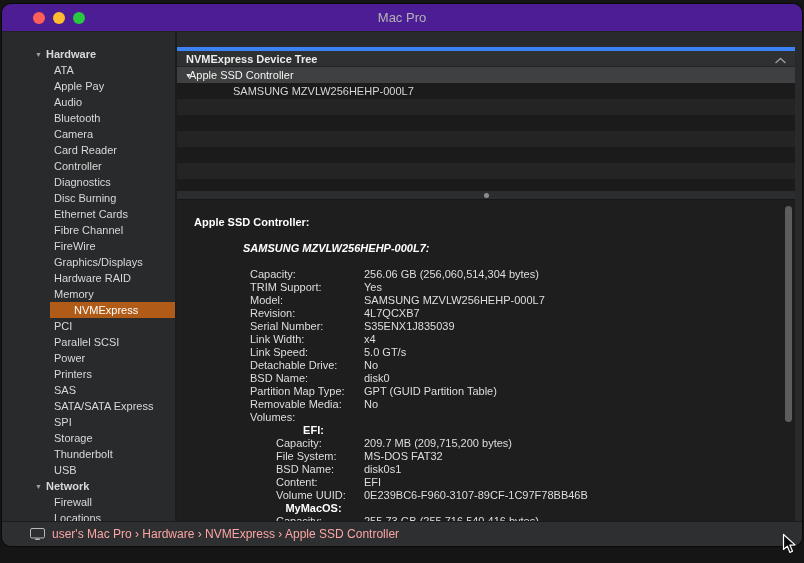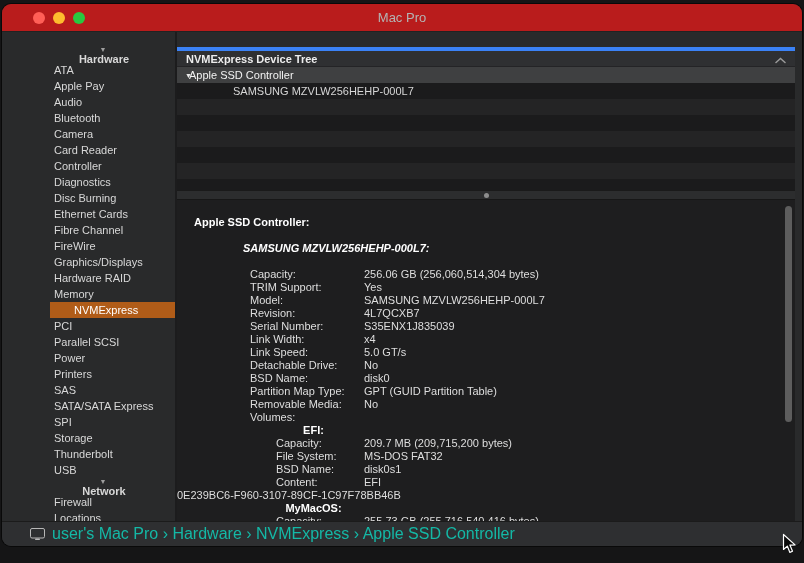--- a/index.html
+++ b/index.html
@@ -4,33 +4,33 @@
 <style>
   * { margin:0; padding:0; box-sizing:border-box; }
   html,body { width:804px; height:563px; }
   body { background:#151516; font-family:"Liberation Sans", sans-serif; overflow:hidden; position:relative;
          -webkit-user-select:none; }
 
   .window { position:absolute; left:2px; top:4px; right:2px; bottom:17px; background:#292a2b;
             border-radius:9px; overflow:hidden; box-shadow:0 0 0 1px rgba(0,0,0,.55); }
 
   
-  .titlebar { position:absolute; top:0; left:0; right:0; height:28px; background:#b91c1c;
+  .titlebar { position:absolute; top:0; left:0; right:0; height:28px; background:#4c1d95;
               border-bottom:1px solid #222; display:flex; align-items:center; }
   .lights { position:absolute; left:31px; top:0; bottom:0; display:flex; align-items:center; gap:8px; }
   .light { width:12px; height:12px; border-radius:50%; display:inline-block; }
   .light.red    { background:#ff5f57; }
   .light.yellow { background:#febc2e; }
   .light.green  { background:#28c840; }
   .title { flex:1; text-align:center; font-size:13px; color:#b4b4b4; }
 
   
   .sidebar { position:absolute; left:28px; top:28px; width:145px; bottom:25px; padding-top:14px; overflow:hidden; }
   .sb-row { height:16px; display:flex; align-items:center; font-size:11px; color:#d8d8d8; white-space:nowrap; }
-  .sb-section { padding-left:3px; font-weight:700;flex-direction:column; }
+  .sb-section { padding-left:3px; font-weight:700; }
   .sb-section .tri { color:#9e9e9e; font-size:7px; width:13px; text-align:left; padding-left:2px; }
   .sb-item { padding-left:24px; }
   .sb-item.selected { color:#fff; }
   .vdivider { position:absolute; left:173px; top:28px; bottom:25px; width:2px; background:#1c1c1d; }
 
   
   .main { position:absolute; left:175px; right:7px; top:28px; bottom:25px; }
 
   .tree-header { position:absolute; top:15px; left:0; right:0; height:20px; background:#2f3032;
                  border-top:4px solid #3b82f6; border-bottom:1px solid #242426;
@@ -63,21 +63,21 @@
   .dkey.ind2 { padding-left:99px; }
   .dkey.b { font-weight:700; color:#ffffff; }
 
   .scrollbar { position:absolute; top:4px; right:2px; bottom:4px; width:9px; }
   .scrollbar .thumb { position:absolute; top:2px; right:1px; width:7px; height:216px;
                       border-radius:3.5px; background:#5d5d5d; }
 
   
   .statusbar { position:absolute; left:0; right:0; bottom:0; height:25px; background:#2e2f31;
                border-top:1px solid #1b1b1b; display:flex; align-items:center; padding-left:28px; gap:7px; }
-  .path { font-size:16px; color:#14b8a6; white-space:nowrap; }
+  .path { font-size:12px; color:#fca5a5; white-space:nowrap; }
 
   .cursor { position:absolute; left:780px; top:533px; z-index:99; }
 </style>
 </head>
 <body>
 
 <div class="window">
 
   <div class="titlebar">
     <div class="lights">
@@ -228,20 +228,21 @@
           </div>
           <div class="dline">
             <span class="dkey ind2">BSD Name:</span>
             <span class="dval">disk0s1</span>
           </div>
           <div class="dline">
             <span class="dkey ind2">Content:</span>
             <span class="dval">EFI</span>
           </div>
           <div class="dline">
+            <span class="dkey ind2">Volume UUID:</span>
             <span class="dval">0E239BC6-F960-3107-89CF-1C97F78BB46B</span>
           </div>
           <div class="dline">
             <span class="dkey ind1 b">MyMacOS:</span>
             <span class="dval"></span>
           </div>
           <div class="dline">
             <span class="dkey ind2">Capacity:</span>
             <span class="dval">255.73 GB (255,716,540,416 bytes)</span>
           </div>

